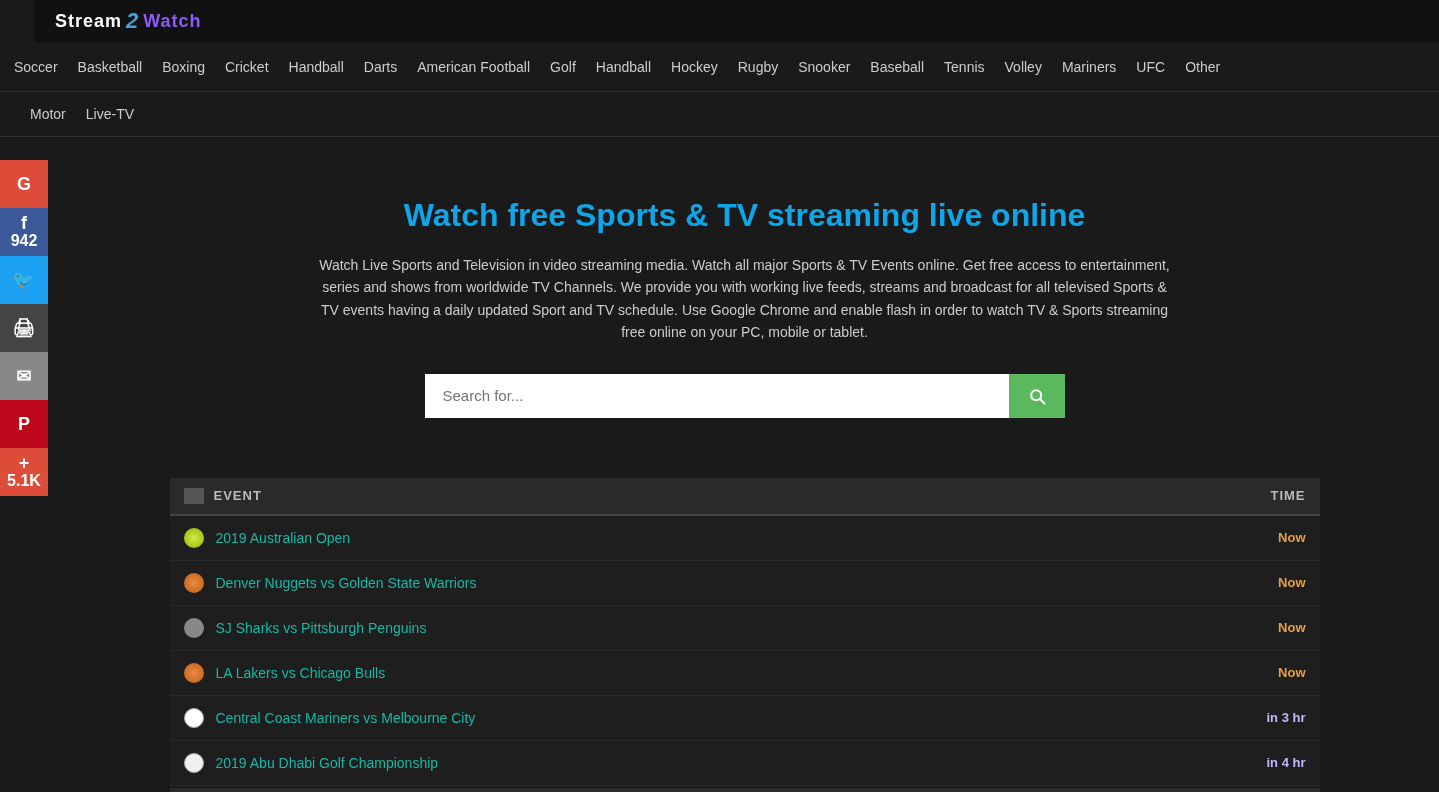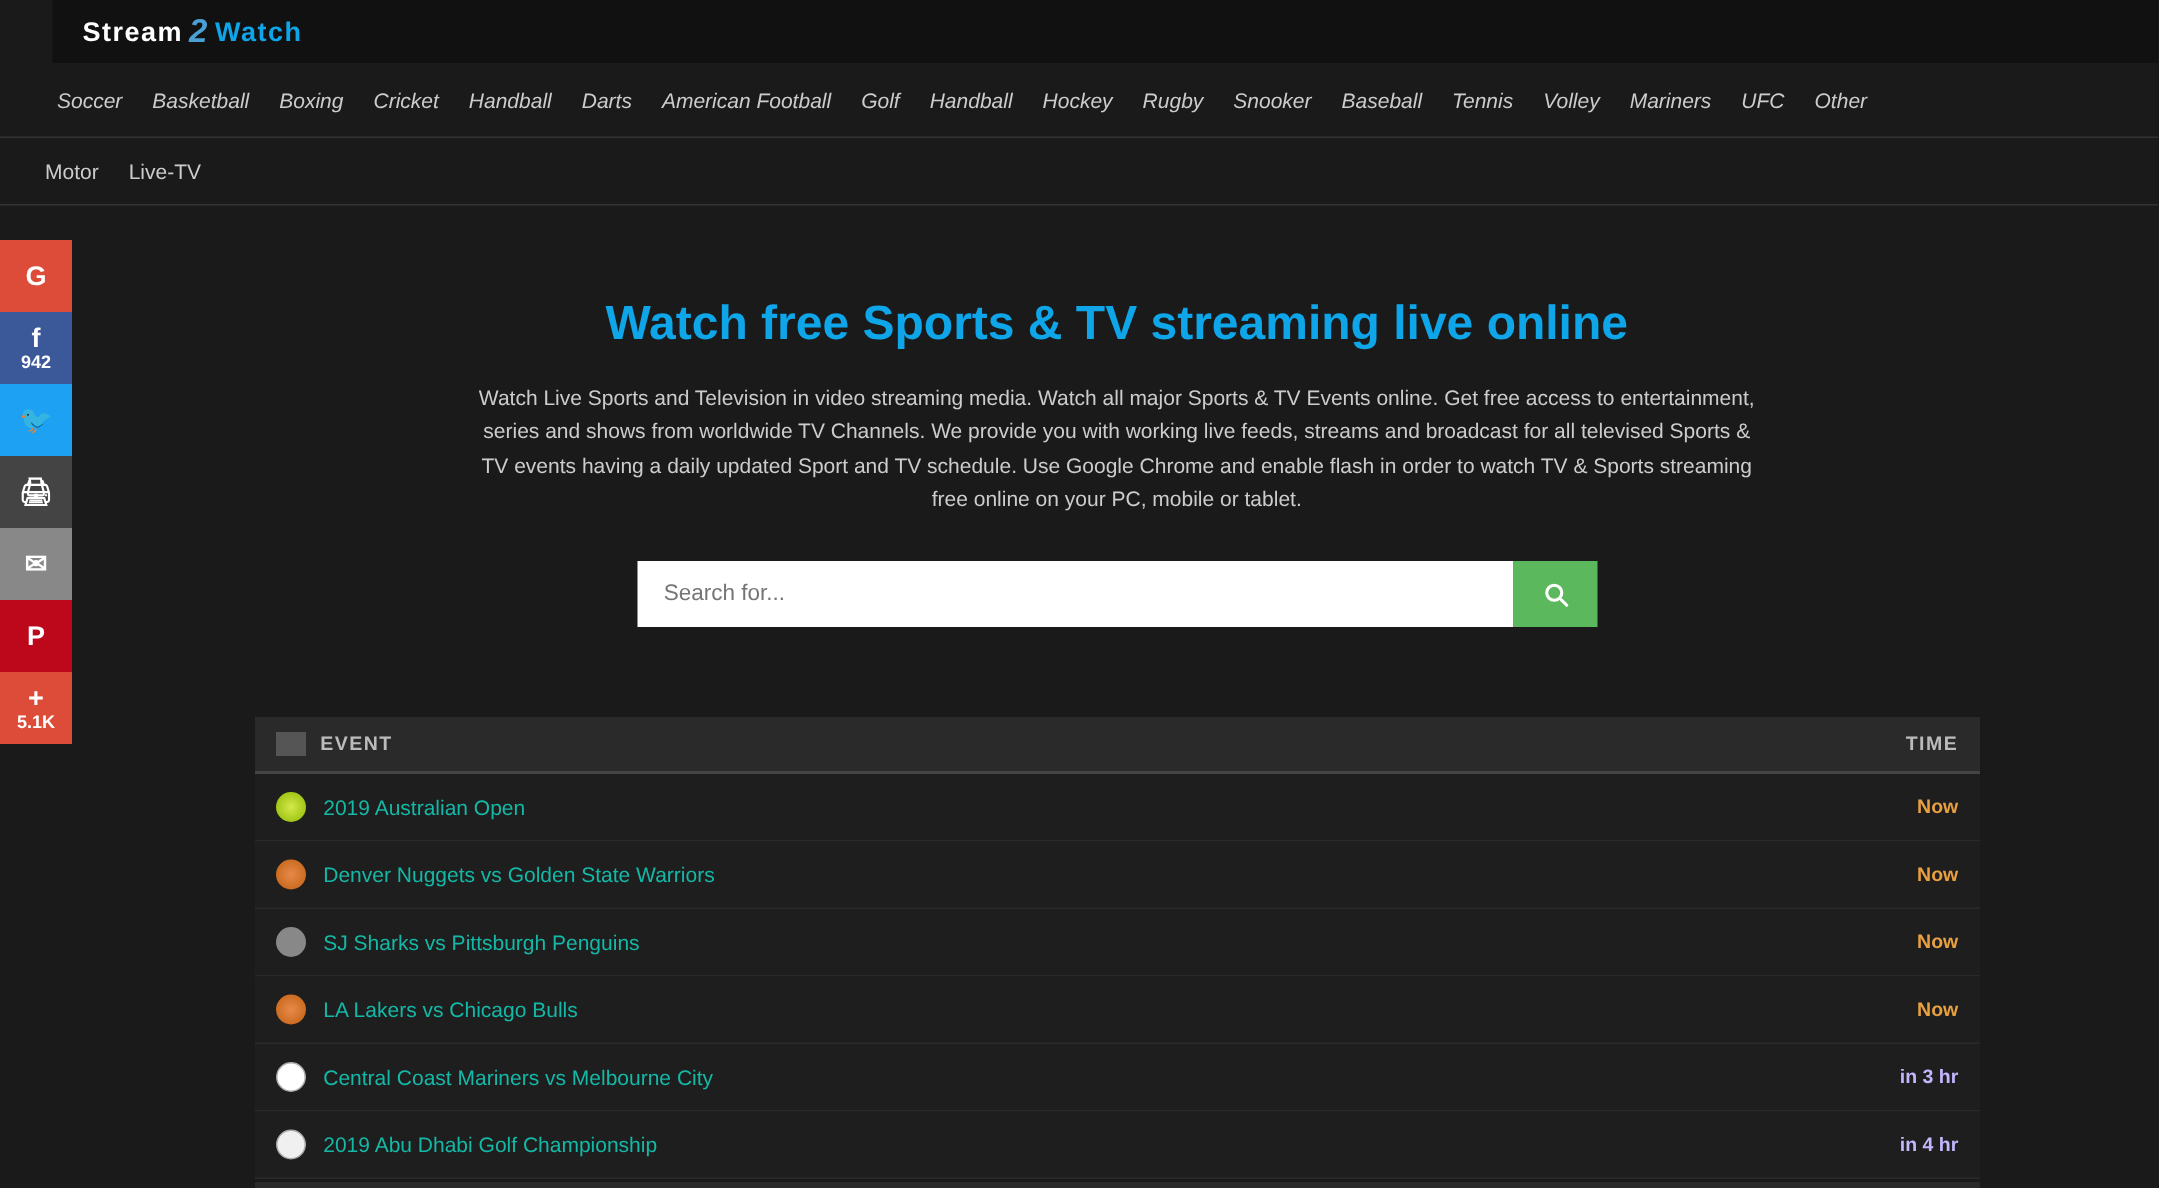--- a/index.html
+++ b/index.html
@@ -1,41 +1,41 @@
 <!DOCTYPE html>
 <html><head>
   <meta charset="utf-8">
   <style>
     * { margin: 0; padding: 0; box-sizing: border-box; }
     body { background: #1a1a1a; color: #ccc; font-family: Arial, sans-serif; font-size: 14px; min-width: 1439px; }
 
     
     .top-bar { background: #111; padding: 8px 20px; display: flex; align-items: center; margin-left: 35px; }
     .logo { color: #fff; font-size: 18px; font-weight: bold; letter-spacing: 1px; display: flex; align-items: center; gap: 4px; }
-    .logo-watch { color: #0ea5e9; }
+    .logo-watch { color: #8b5cf6; }
     .logo-stream { color: #fff; }
     .logo-icon { color: #4a9fd4; font-style: italic; font-size: 22px; }
 
-    .nav-bar { background: #1a1a1a; border-bottom: 1px solid #333; padding: 0 28px; display: flex; align-items: center; flex-wrap: wrap; min-height: 50px; font-style: italic; }
+    .nav-bar { background: #1a1a1a; border-bottom: 1px solid #333; padding: 0 4px; display: flex; align-items: center; flex-wrap: wrap; min-height: 50px; }
     .nav-item { color: #ccc; text-decoration: none; padding: 14px 10px; font-size: 14px; cursor: pointer; white-space: nowrap; }
 
     .nav-bar-2 { background: #1a1a1a; border-bottom: 1px solid #333; padding: 0 20px; display: flex; align-items: center; min-height: 40px; }
 
     
     .social-sidebar { position: fixed; left: 0; top: 160px; display: flex; flex-direction: column; z-index: 100; }
     .social-btn { width: 48px; height: 48px; display: flex; flex-direction: column; align-items: center; justify-content: center; cursor: pointer; font-size: 11px; font-weight: bold; color: #fff; text-decoration: none; }
     .social-btn.google { background: #dd4b39; }
     .social-btn.facebook { background: #3b5998; }
     .social-btn.twitter { background: #1da1f2; }
     .social-btn.print { background: #444; }
     .social-btn.email { background: #888; }
     .social-btn.pinterest { background: #bd081c; }
     .social-btn.plus { background: #dd4b39; }
     .social-icon-symbol { font-size: 18px; line-height: 1; }
-    .social-count { font-size: 12px; }
+    .social-count { font-size: 16px; }
 
     
     .main-content { margin-left: 50px; padding: 20px; }
 
     .hero { text-align: center; padding: 40px 20px 30px; }
     .hero-title { color: #0ea5e9; font-size: 32px; font-weight: bold; margin-bottom: 20px; }
     .hero-desc { color: #ccc; font-size: 14px; max-width: 860px; margin: 0 auto 30px; line-height: 1.6; }
 
     .search-bar { display: flex; max-width: 640px; margin: 0 auto; }
     .search-input { flex: 1; padding: 12px 18px; font-size: 15px; border: none; outline: none; background: #fff; color: #333; border-radius: 0; }

